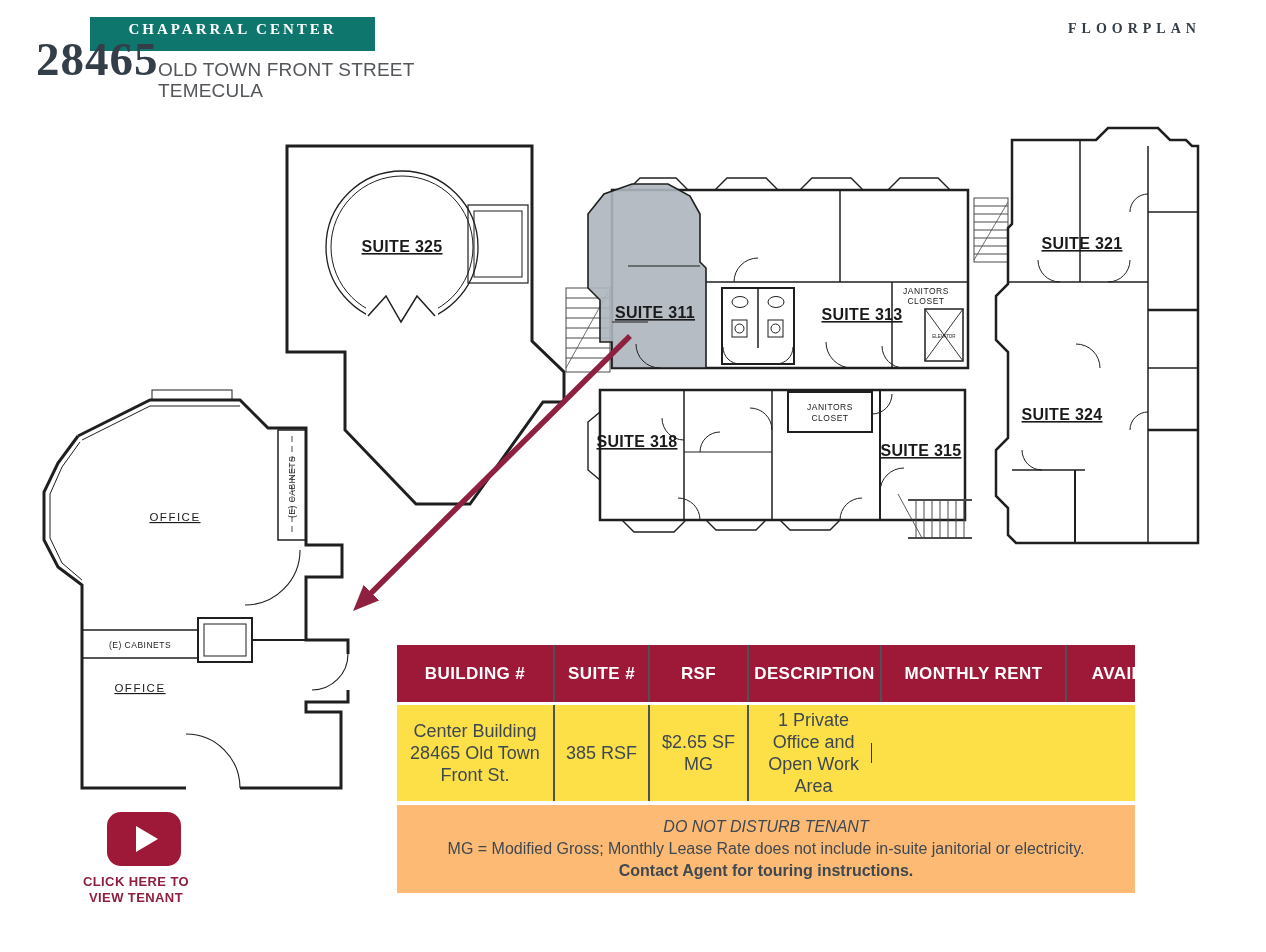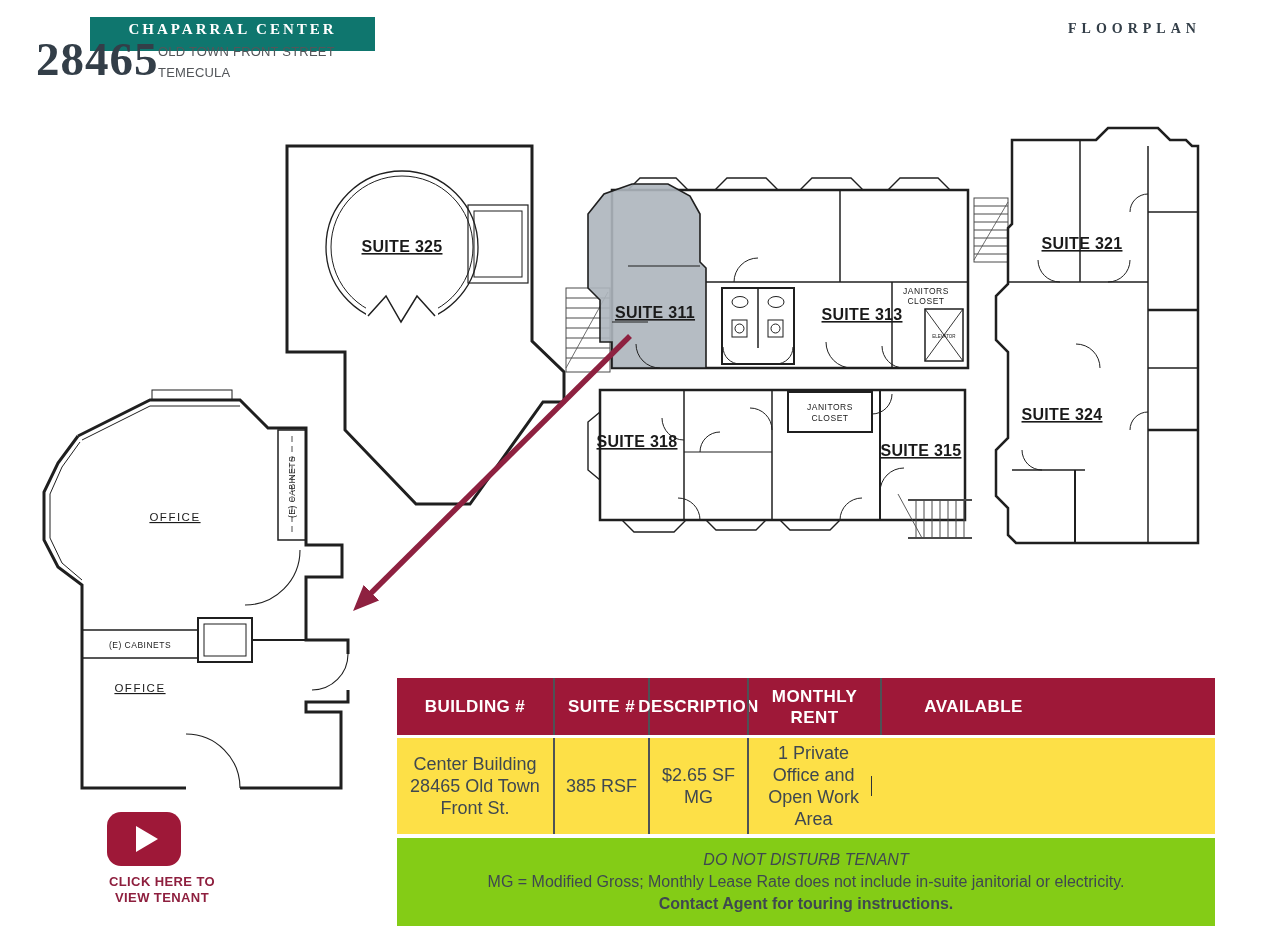--- a/index.html
+++ b/index.html
@@ -5,56 +5,56 @@
   html,body{margin:0;padding:0;background:#fff;}
   .page{position:relative;width:1266px;height:952px;background:#ffffff;
         font-family:"Liberation Sans",sans-serif;overflow:hidden;}
 
   
   .banner{position:absolute;left:90px;top:17px;width:285px;height:34px;background:#0f766e;
           color:#fff;font-family:"Liberation Serif",serif;font-weight:bold;font-size:15px;
           letter-spacing:3px;text-align:center;line-height:24px;}
   .addr-num{position:absolute;left:36px;top:32px;font-family:"Liberation Serif",serif;
             font-weight:bold;font-size:47px;color:#333E48;letter-spacing:1px;}
-  .addr-lines{position:absolute;left:158px;top:41px;font-size:13px;color:#53565A;
+  .addr-lines{position:absolute;left:158px;top:59px;font-size:19px;color:#53565A;
               line-height:21px;letter-spacing:0.2px;}
   .floorplan-title{position:absolute;left:1068px;top:21px;font-family:"Liberation Serif",serif;
                    font-weight:bold;font-size:14px;letter-spacing:5px;color:#333E48;}
 
   
   svg.plan{position:absolute;left:0;top:0;width:1266px;height:952px;pointer-events:none;}
   .plan text{font-family:"Liberation Sans",sans-serif;fill:#1a1a1a;stroke:none;}
   .suite-label{font-size:16px;font-weight:bold;letter-spacing:0.3px;
                text-decoration:underline;text-anchor:middle;}
   .room-label{font-size:11.5px;letter-spacing:1.5px;text-decoration:underline;text-anchor:middle;}
   .tiny-label{font-size:8.5px;letter-spacing:0.5px;text-anchor:middle;}
   .micro-label{font-size:4.5px;text-anchor:middle;}
 
   
   .video-btn{position:absolute;left:107px;top:812px;width:74px;height:54px;background:#9E1838;
              border-radius:14px;display:flex;align-items:center;justify-content:center;cursor:pointer;}
   .play-tri{width:0;height:0;border-top:13px solid transparent;border-bottom:13px solid transparent;
             border-left:22px solid #ffffff;margin-left:6px;}
-  .video-caption{position:absolute;left:92px;top:874px;width:140px;text-align:center;color:#8E1F3E;
+  .video-caption{position:absolute;left:66px;top:874px;width:140px;text-align:center;color:#8E1F3E;
                  font-weight:bold;font-size:13px;letter-spacing:0.4px;line-height:16px;cursor:pointer;}
 
   
-  .info-table{position:absolute;left:397px;top:678px;width:818px;}
+  .info-table{position:absolute;left:397px;top:645px;width:738px;}
   .grid6{display:grid;grid-template-columns:156px 95px 99px 133px 185px 150px;}
   .thead{background:#9E1838;border-bottom:3px solid #fff;}
   .th{min-height:57px;display:flex;align-items:center;justify-content:center;color:#fff;
       font-weight:bold;font-size:17px;letter-spacing:0.4px;text-align:center;line-height:21px;
       padding:2px 4px;box-sizing:border-box;}
   .th + .th,.td + .td{border-left:2px solid #4E5256;}
   .trow{background:#fde047;border-bottom:4px solid #fff;}
   .td{min-height:76px;display:flex;align-items:center;justify-content:center;color:#3F4850;
       font-size:18px;text-align:center;line-height:22px;padding:4px 8px;box-sizing:border-box;}
   .caret{display:inline-block;width:2px;height:20px;background:#2f3338;margin-left:1px;
          vertical-align:middle;}
-  .notes{background:#84cc16;min-height:88px;display:flex;flex-direction:column;justify-content:center;
+  .notes{background:#fdba74;min-height:88px;display:flex;flex-direction:column;justify-content:center;
          color:#3F4850;font-size:16px;text-align:center;line-height:22px;padding:6px 8px;
          box-sizing:border-box;}
   .notes .l1{font-style:italic;}
   .notes .l3{font-weight:bold;}
 </style>
 </head>
 <body>
 
 <div class="page">
 
@@ -227,20 +227,21 @@
   </div>
   <div class="video-caption">
     <div>CLICK HERE TO</div>
     <div>VIEW TENANT</div>
   </div>
 
   <div class="info-table">
     <div class="thead grid6">
       <div class="th">BUILDING #</div>
       <div class="th">SUITE #</div>
+      <div class="th">RSF</div>
       <div class="th">DESCRIPTION</div>
       <div class="th">MONTHLY RENT</div>
       <div class="th">AVAILABLE</div>
     </div>
     <div class="trow grid6">
       <div class="td">Center Building 28465 Old Town Front St.</div>
       <div class="td">385 RSF</div>
       <div class="td">$2.65 SF MG</div>
       <div class="td">
           <span>1 Private Office and Open Work Area</span>

